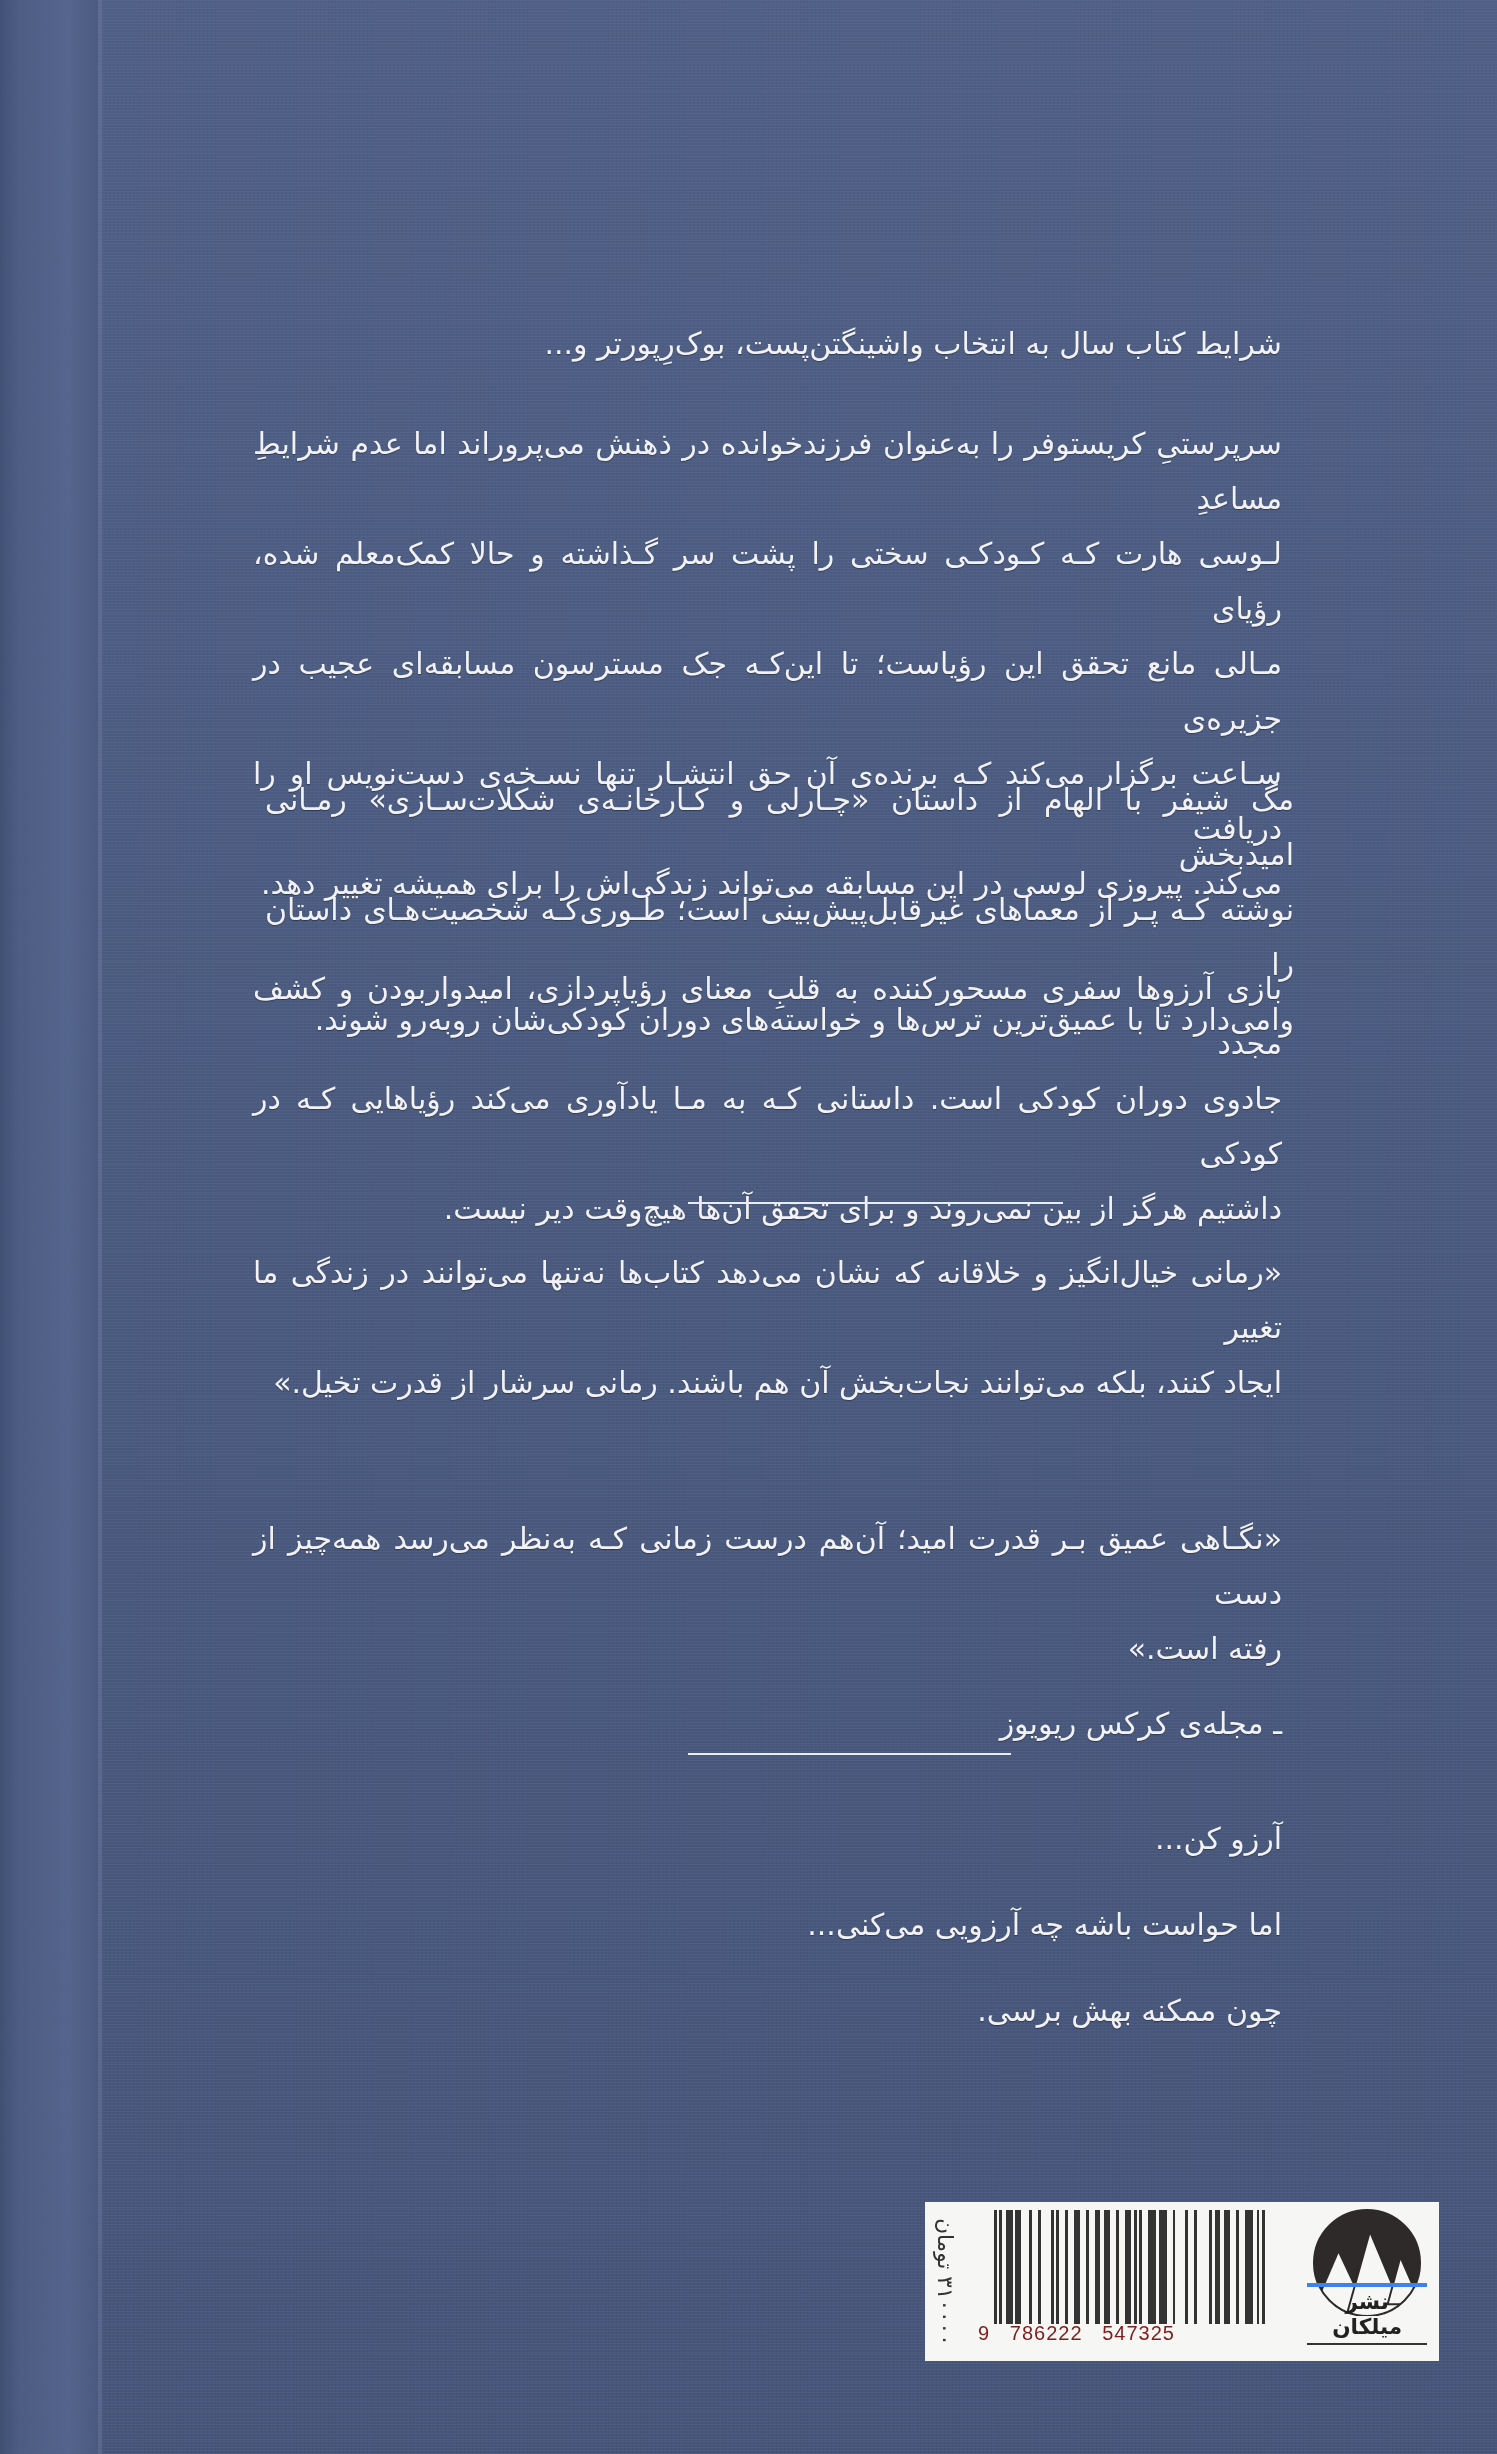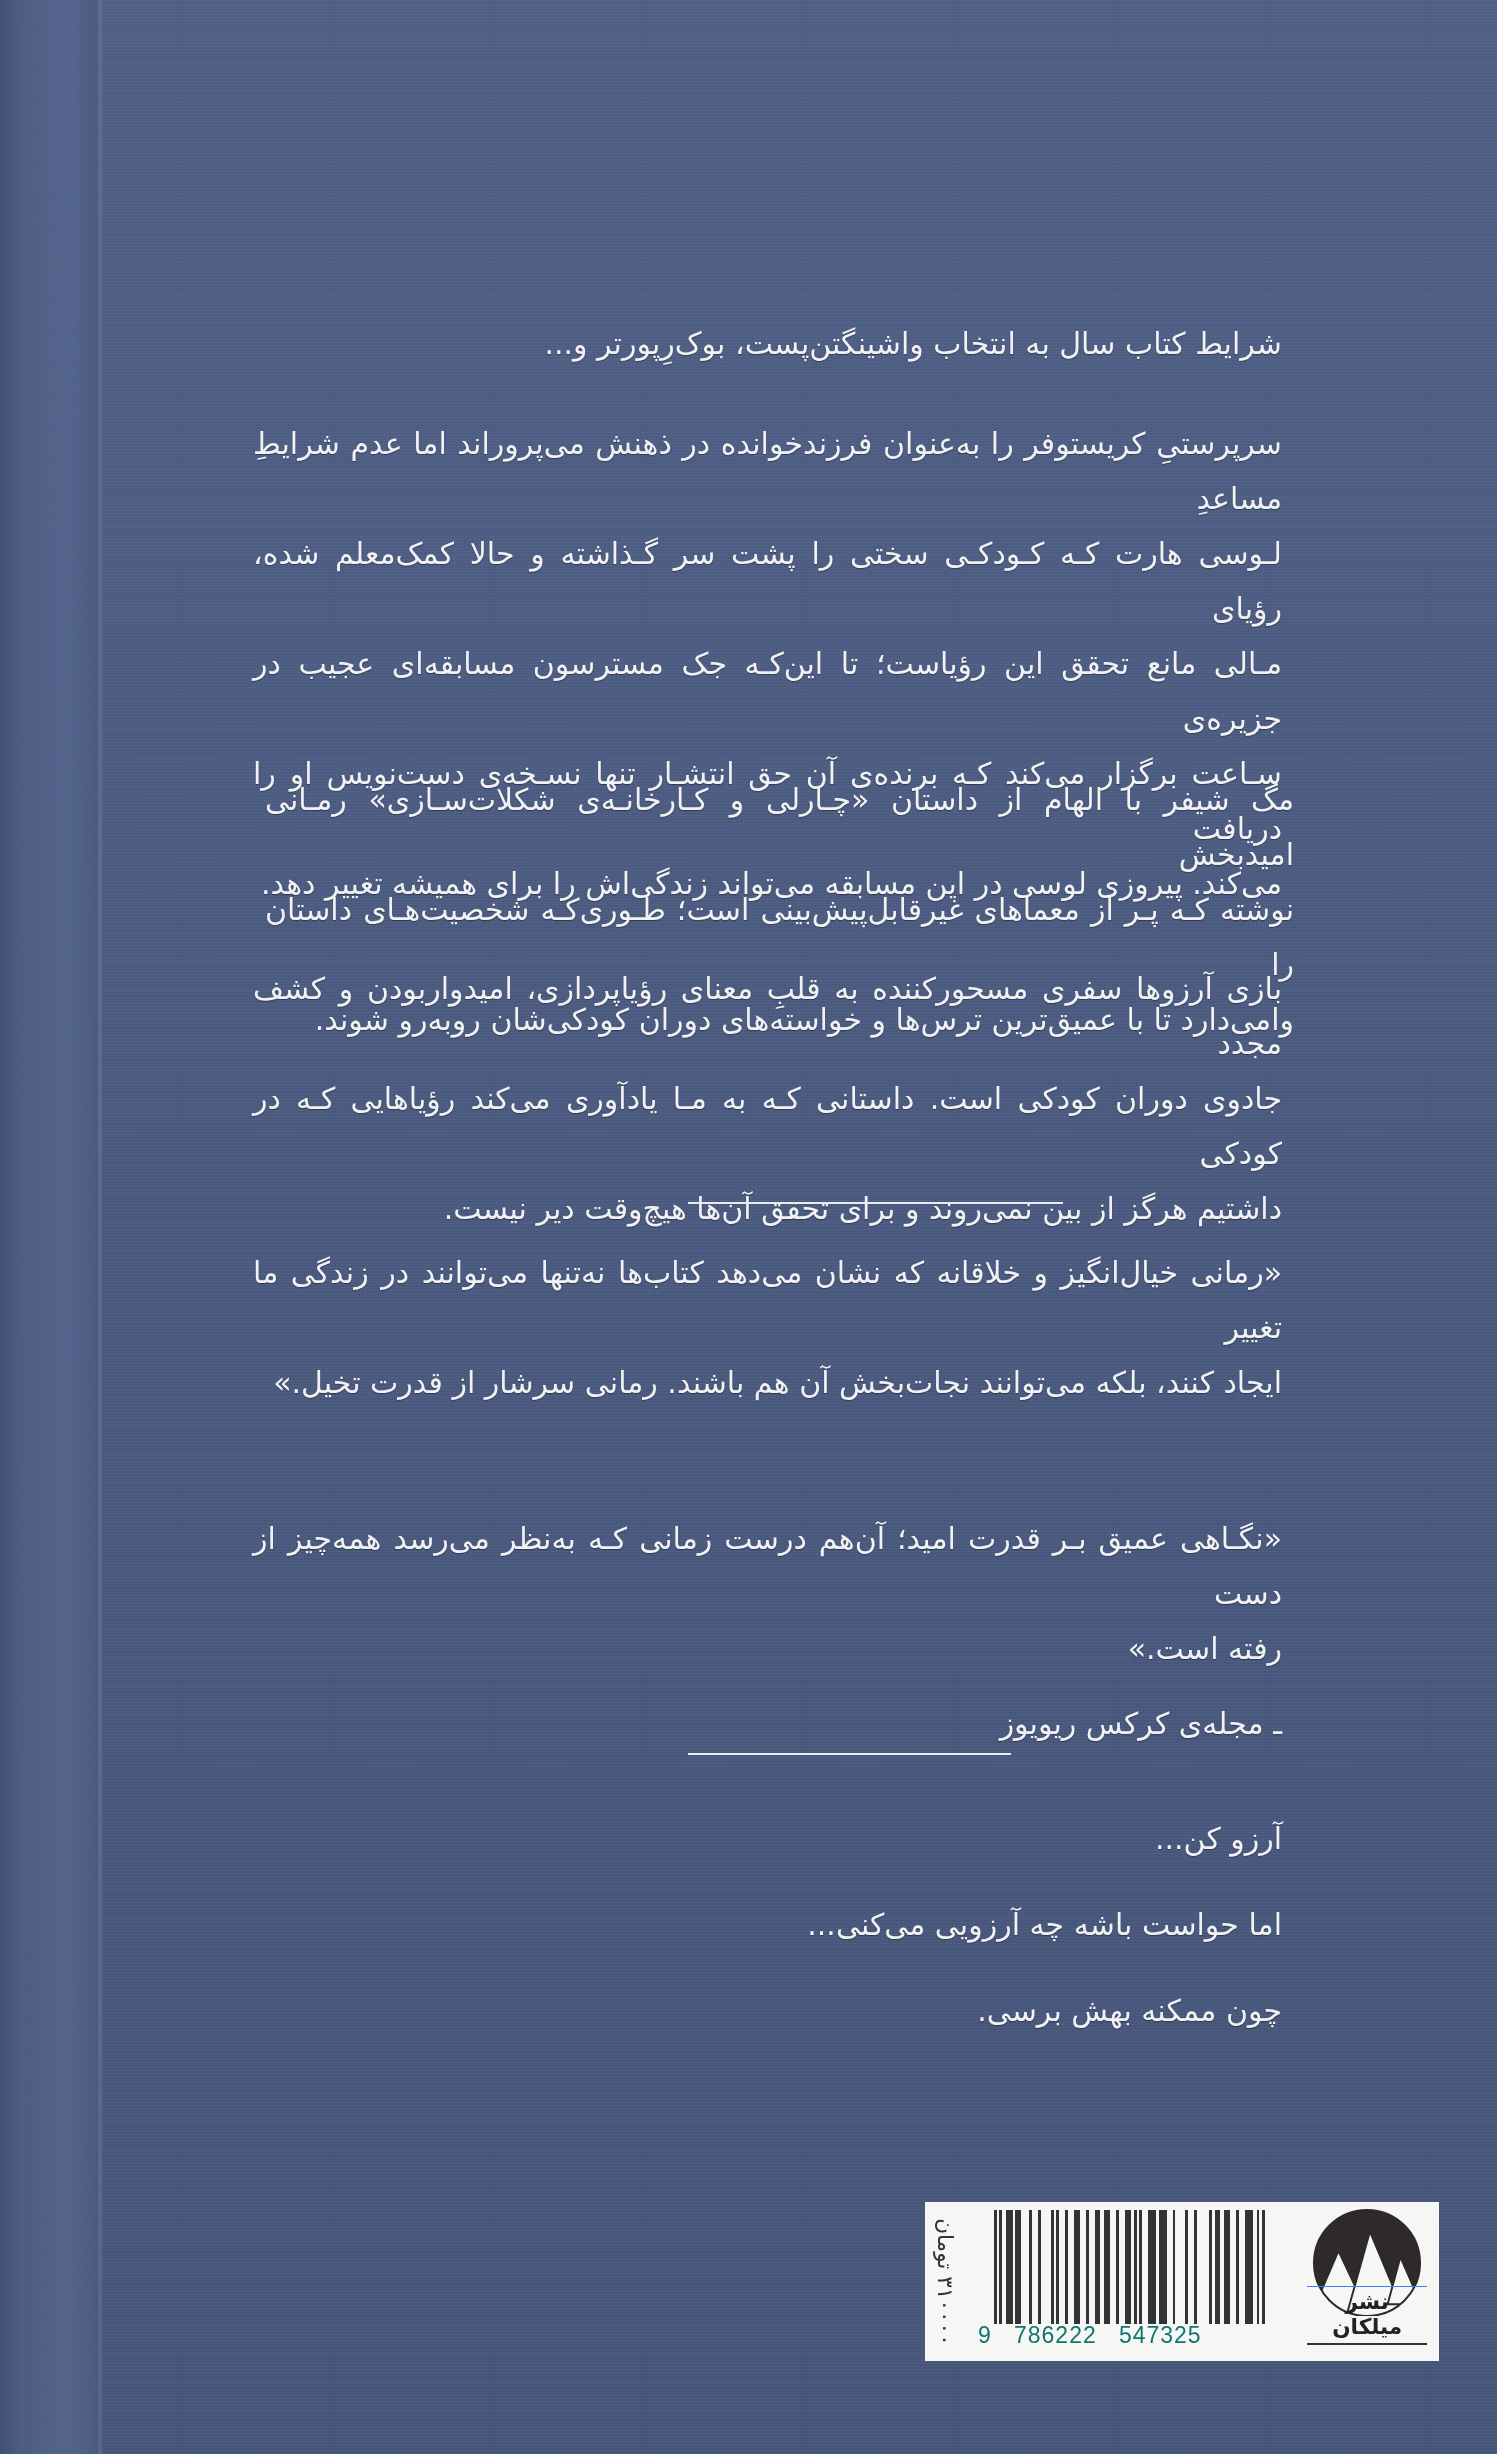--- a/index.html
+++ b/index.html
@@ -45,31 +45,31 @@
     position:absolute; left:50%; top:50%;
     transform: translate(-50%,-50%) rotate(90deg);
     white-space:nowrap; color:#333; font-size:21.6px; direction:rtl;
   }
   .bars {
     position:absolute; left:69px; top:7.8px; height:114px; width:294px;
     display:flex; align-items:stretch;
   }
   .bars i { display:block; height:100%; }
   .isbn {
-    position:absolute; left:53px; top:120px; color:#0f766e;
-    font-family:"Liberation Sans", sans-serif; font-size:23px; letter-spacing:1px;
+    position:absolute; left:53px; top:120px; color:#7f1d1d;
+    font-family:"Liberation Sans", sans-serif; font-size:20px; letter-spacing:1px;
     white-space:pre;
   }
   .logo {
     position:absolute; right:11.8px; top:3.9px; width:120px; height:147px;
   }
   .logo-name {
     position:absolute; left:0; right:0; bottom:7.8px; text-align:center;
     color:#222; font-size:21.6px; font-weight:bold; direction:rtl;
-    border-top:1px solid #3b82f6; border-bottom:2px solid #333; padding:2px 0 3.9px;
+    border-top:4px solid #3b82f6; border-bottom:2px solid #333; padding:2px 0 3.9px;
   }
 </style>
 </head>
 <body>
 
 <div class="spine"></div>
 <div class="spine-edge"></div>
 
 <div class="text-block" style="top:316px;">
   <p class="line last">شرایط کتاب سال به انتخاب واشینگتن‌پست، بوک‌رِپورتر و...</p>

